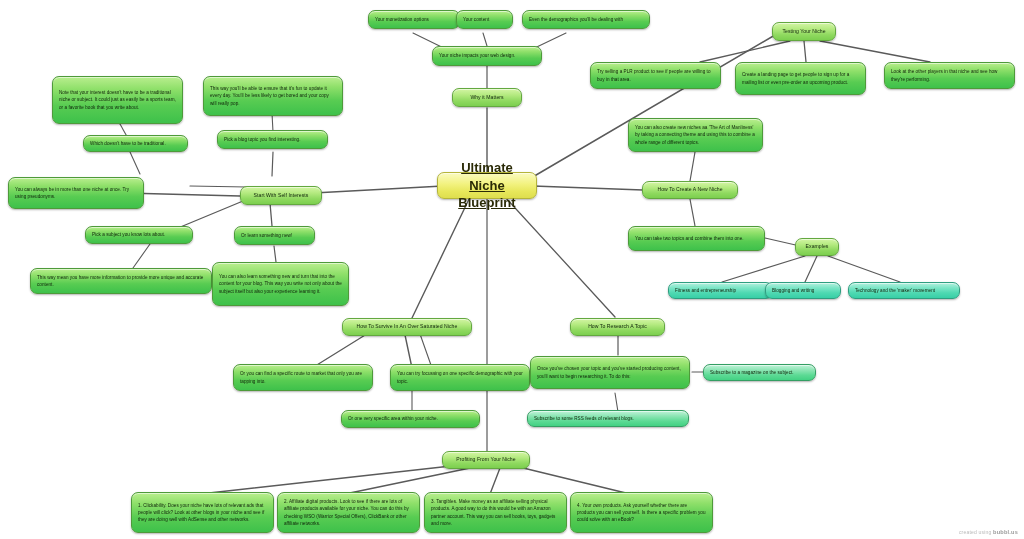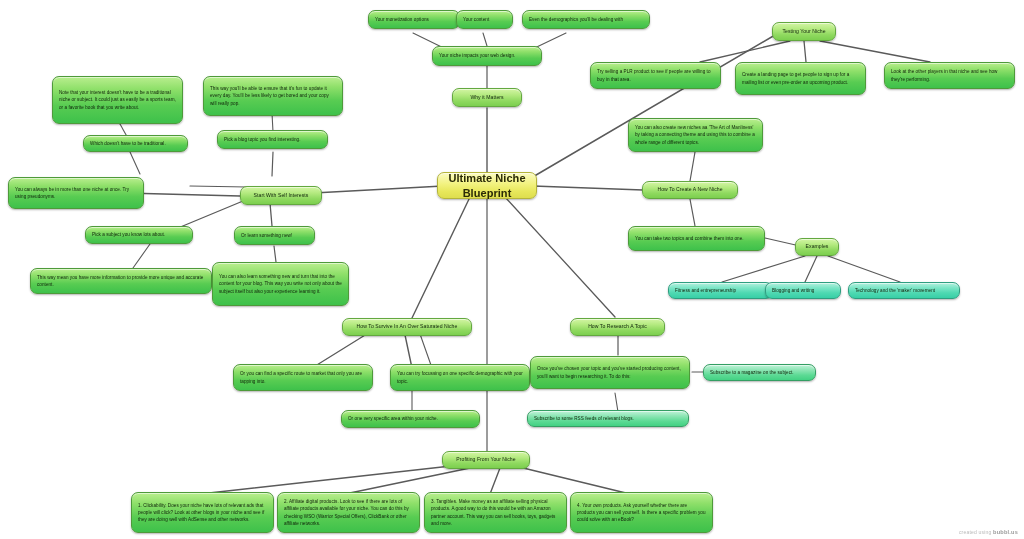--- a/index.html
+++ b/index.html
@@ -17,22 +17,22 @@
     color:#10240a;
     letter-spacing:.05px;
     display:flex;align-items:center;
     background:linear-gradient(to bottom,#b9ee8e 0%,#8fe06a 26%,#58cc52 62%,#3ec14b 100%);
     box-shadow:0 1px 2px rgba(0,0,0,.30), inset 0 1px 0 rgba(255,255,255,.55);
   }
   .node .txt{width:100%;display:block;}
   .center-node{
     background:linear-gradient(to bottom,#fbfbc0 0%,#f2f27e 45%,#e7e75a 75%,#dede4e 100%);
     border:1px solid #b5b53a;
-    font-size:11px;font-weight:bold;color:#2a2a06;text-align:center;
-    justify-content:flex-end;line-height:1.35;
+    font-size:13px;font-weight:bold;color:#2a2a06;text-align:center;
+    justify-content:flex-end;line-height:1.35;text-decoration:underline;
   }
   .center-node .txt{text-align:center;}
   .topic{
     font-size:5.1px;text-align:center;justify-content:center;
     background:linear-gradient(to bottom,#d3f5a4 0%,#b4ea80 35%,#8fd95f 70%,#7ccf4f 100%);
     border:1px solid #63a83f;
   }
   .topic .txt{text-align:center;}
   .teal{
     background:linear-gradient(to bottom,#b4f0de 0%,#7fe6c8 30%,#4fd9b2 65%,#38cfa6 100%);

